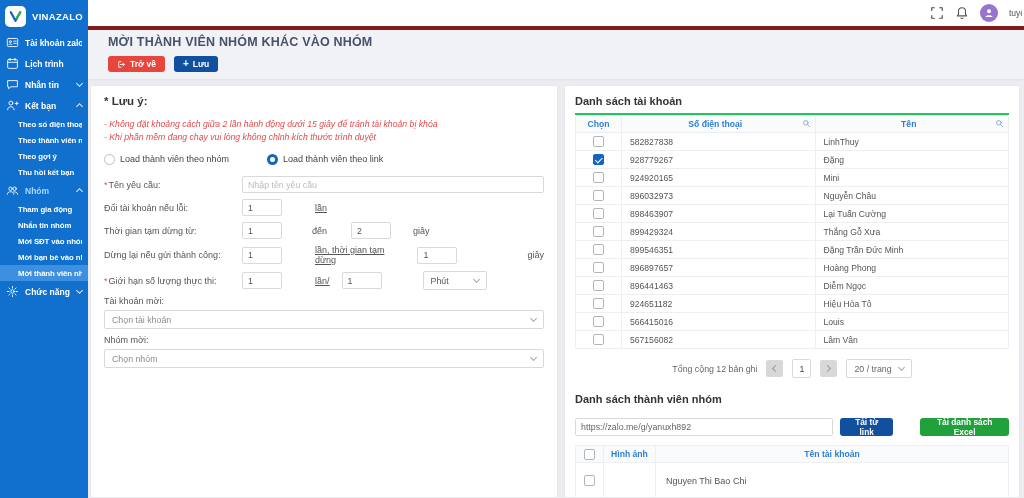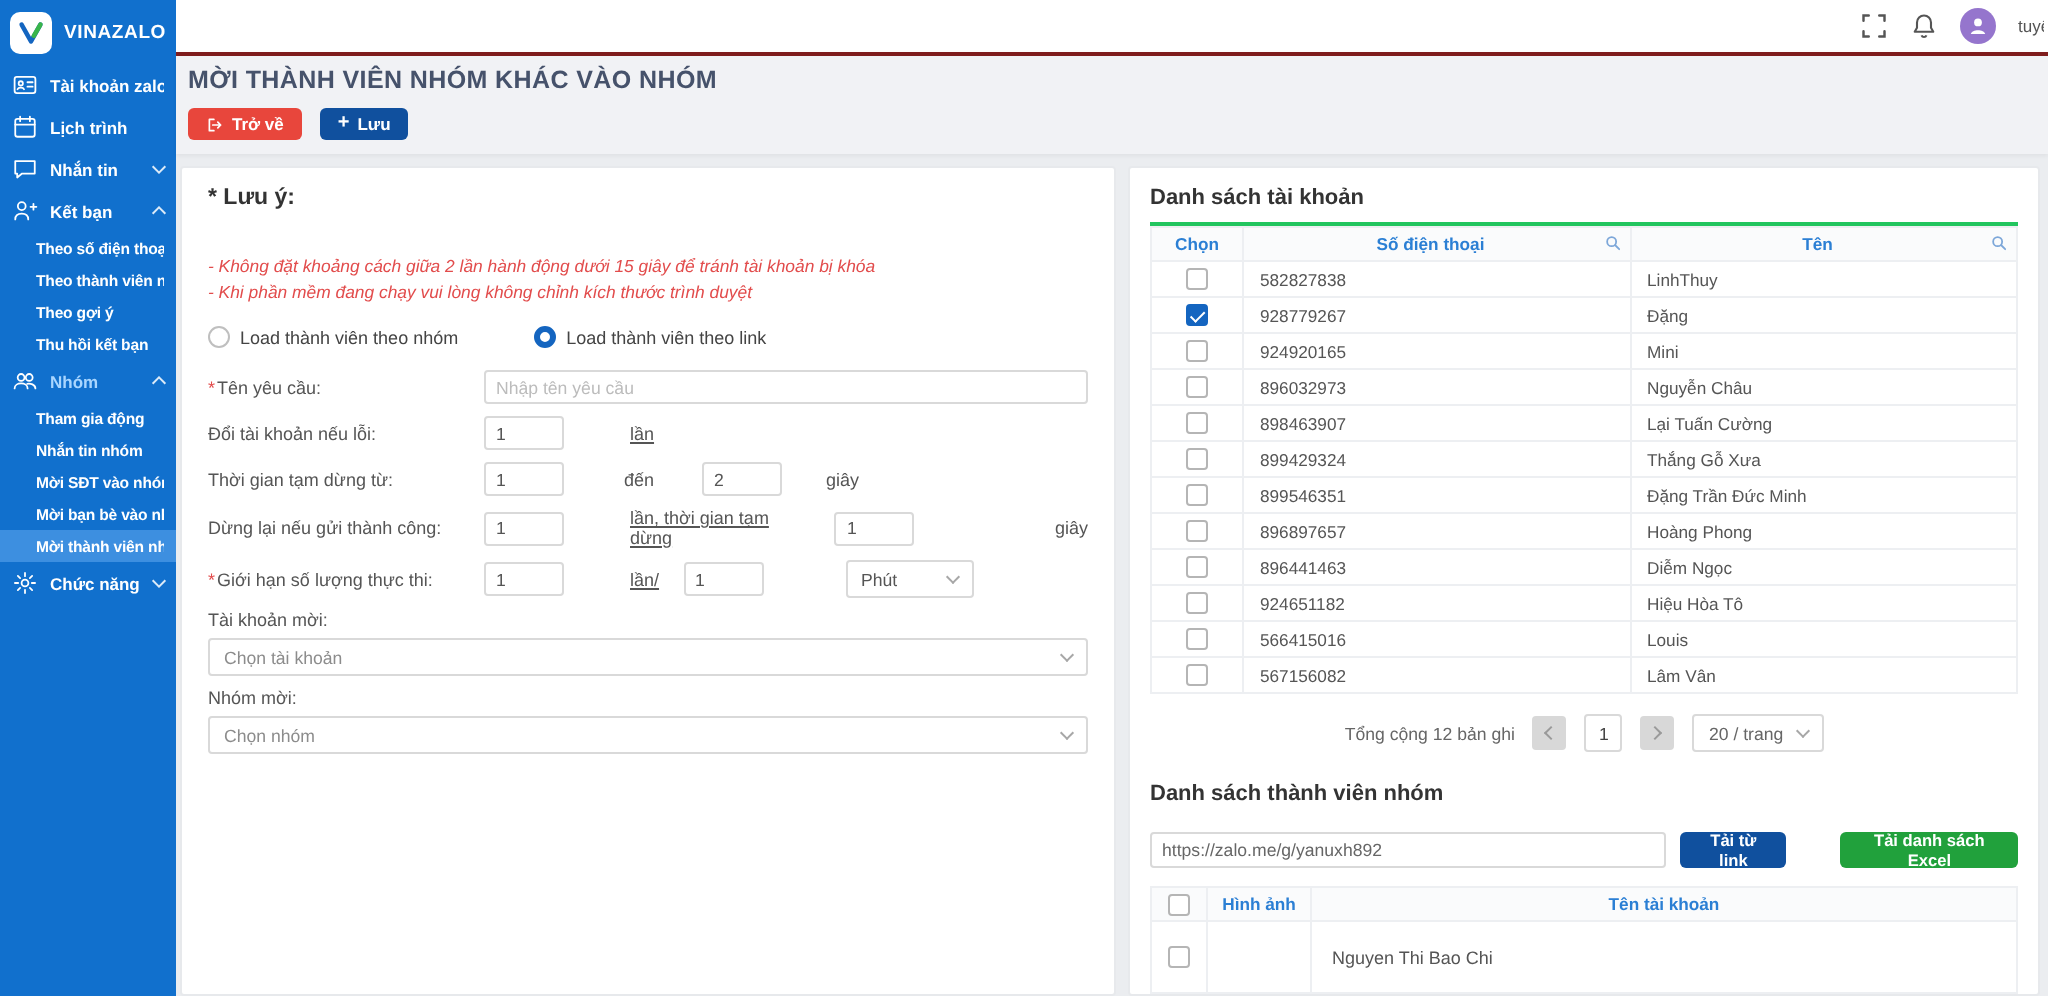--- a/index.html
+++ b/index.html
@@ -26,39 +26,39 @@
 
   
   .main{flex:1;display:flex;flex-direction:column;min-width:0;}
   .topbar{flex:0 0 26px;height:26px;background:#fff;display:flex;align-items:center;justify-content:flex-end;gap:11px;padding:0 2px 0 10px;}
   .tb-ic{width:14px;height:14px;color:#555;display:inline-flex;cursor:pointer;}
   .tb-ic svg{width:14px;height:14px;}
   .avatar-circle{width:18px;height:18px;border-radius:50%;background:#9575cd;display:inline-flex;align-items:center;justify-content:center;cursor:pointer;flex:0 0 18px;}
   .avatar-circle svg{width:12px;height:12px;}
   .uname{font-size:8.5px;color:#555;width:13px;overflow:hidden;white-space:nowrap;flex:0 0 13px;}
 
-  .titlebar{background:#f1f2f5;padding:3px 6px 7px;box-shadow:0 1px 2px rgba(0,0,0,.05);border-top:2px solid #7f1d1d;}
+  .titlebar{background:#f1f2f5;padding:3px 20px 7px;box-shadow:0 1px 2px rgba(0,0,0,.05);border-top:4px solid #7f1d1d;}
   .page-title{font-size:12.5px;line-height:14px;font-weight:bold;color:#46526b;margin:2px 0 7px;letter-spacing:.2px;}
   .actions{display:flex;gap:9px;}
   .btn{display:inline-flex;align-items:center;gap:4px;border:none;border-radius:3px;color:#fff;
        font-family:inherit;font-size:8.5px;font-weight:bold;padding:0 9px;height:16px;cursor:pointer;}
   .btn-back{background:#e8463c;}
   .btn-save{background:#10509e;}
   .btn svg{width:9px;height:9px;}
   .plus-glyph{font-size:10px;font-weight:bold;line-height:1;}
 
   .content{flex:1;display:flex;gap:6px;padding:6px 4px 0 2px;overflow:hidden;min-height:0;}
   .card{background:#fff;border:1px solid #e7e9ec;border-radius:2px;box-sizing:border-box;}
 
   
   .form-card{flex:0 0 468px;padding:8px 13px;overflow:hidden;}
-  .note-title{font-size:11.5px;font-weight:bold;color:#333;margin:1px 0 22px;}
+  .note-title{font-size:11.5px;font-weight:bold;color:#333;margin:1px 0 11px;}
   .note{font-size:8.7px;font-style:italic;color:#e24c4c;line-height:13px;}
   .radio-row{display:flex;align-items:center;gap:38px;margin:10px 0 11px;font-size:9px;color:#444;}
-  .radio-opt{display:inline-flex;align-items:center;gap:5px;cursor:pointer;}
+  .radio-opt{display:inline-flex;align-items:flex-start;gap:5px;cursor:pointer;}
   .radio{width:11px;height:11px;border-radius:50%;border:1px solid #bfbfbf;background:#fff;box-sizing:border-box;flex:0 0 11px;}
   .radio.on{border:3.4px solid #1465c0;}
   .f-row{display:flex;align-items:center;margin-bottom:6px;font-size:9px;color:#555;}
   .f-label{flex:0 0 138px;}
   .req{color:#e24c4c;margin-right:1px;}
   .inp{border:1px solid #d9d9d9;border-radius:2px;height:17px;box-sizing:border-box;font-family:inherit;
        font-size:8.8px;color:#555;padding:0 5px;outline:none;background:#fff;}
   .inp::placeholder{color:#bcbcbc;}
   .inp-sm{width:40px;flex:0 0 40px;}
   .inp-full{flex:1;}

